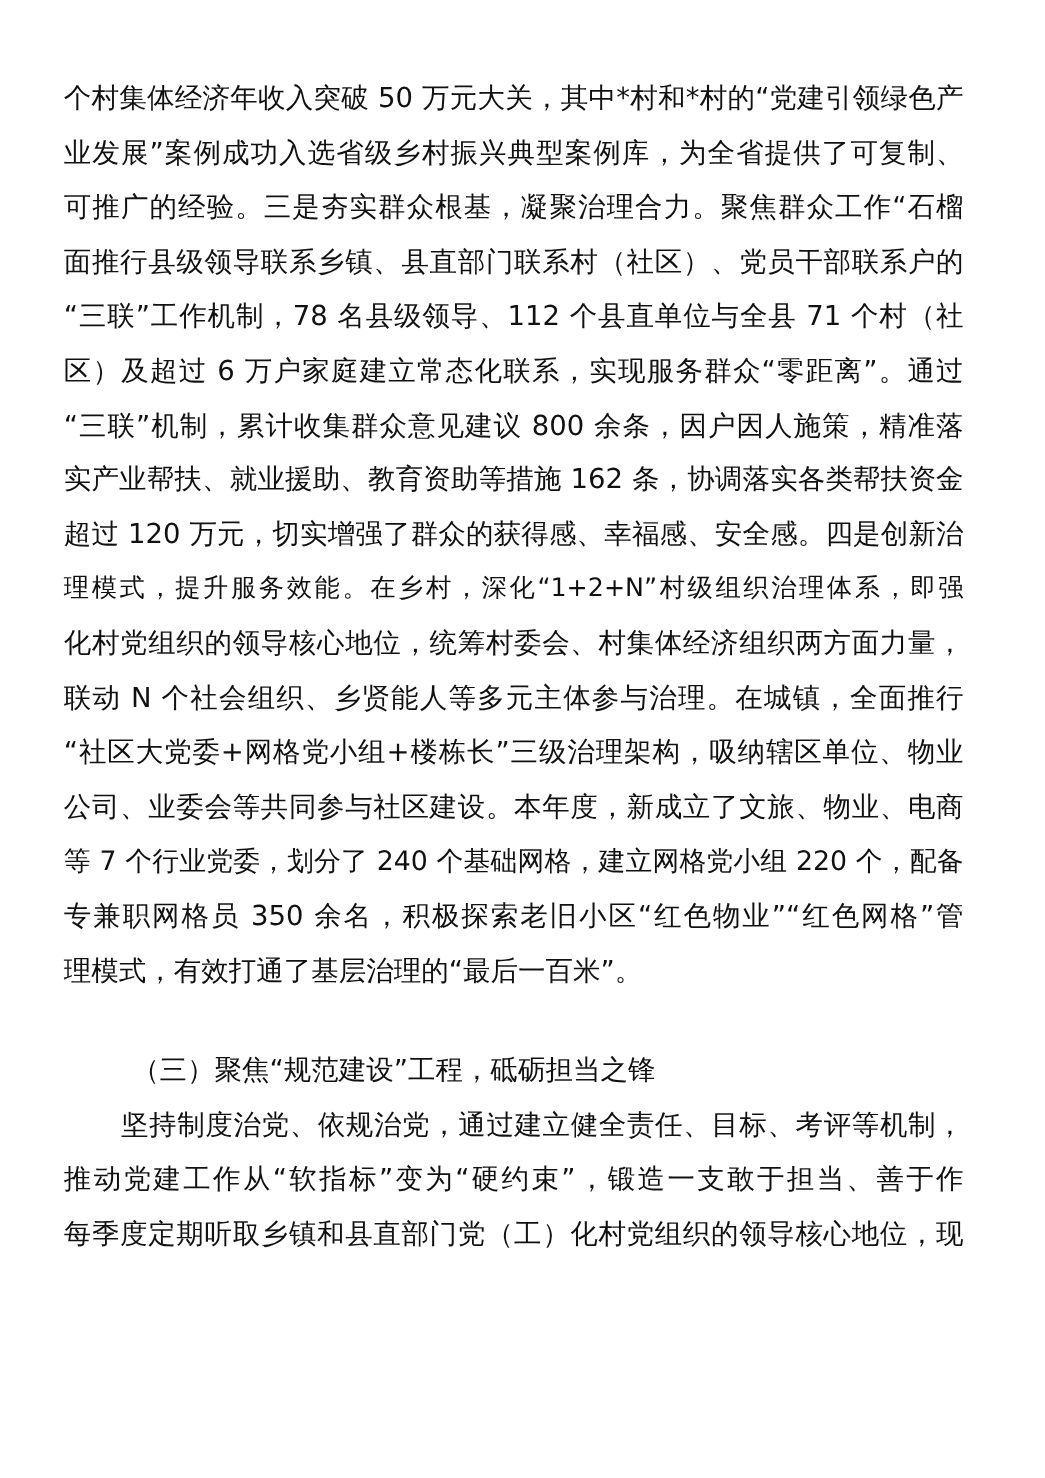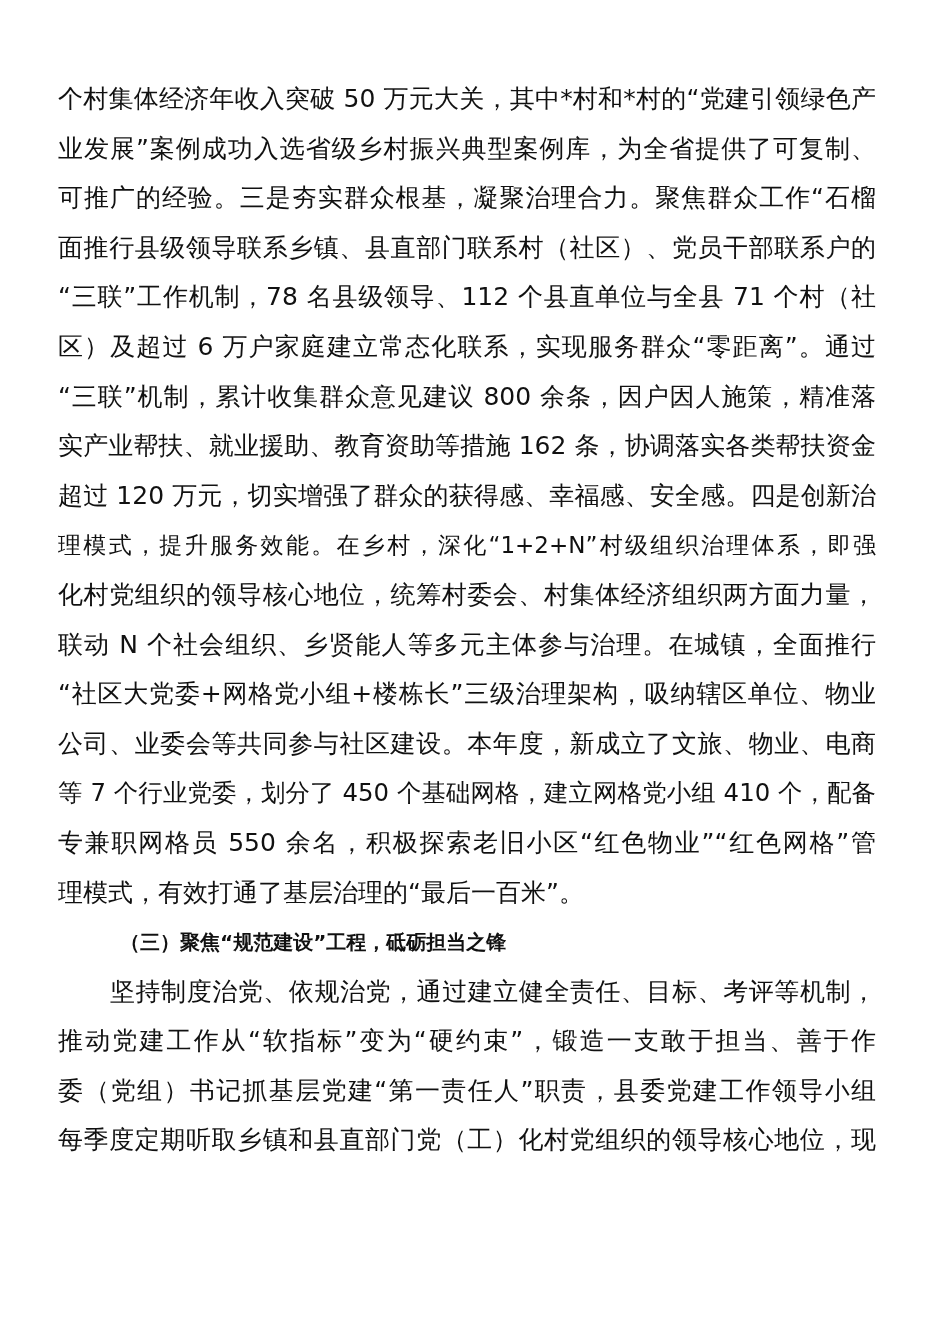--- a/index.html
+++ b/index.html
@@ -1,50 +1,49 @@
 <!DOCTYPE html>
 <html><head>
 <meta charset="utf-8">
 <style>
   html, body { margin: 0; padding: 0; background: #ffffff; }
   body { width: 950px; height: 1344px; position: relative; overflow: hidden;
          font-family: "DejaVu Sans", "Liberation Sans", sans-serif; color: #111111; }
-  .page { position: absolute; left: 58px; top: 79px; width: 818px; }
+  .page { position: absolute; left: 58px; top: 69px; width: 818px; }
   .line { height: 49.6px; line-height: 40px; font-size: 25px; white-space: nowrap;
           text-align: justify; text-align-last: justify; letter-spacing: 0; }
   .line.last { text-align-last: left; }
   .line.indent { padding-left: 52px; }
-  .heading { height: 49.6px; line-height: 40px; font-size: 20px; font-weight: bold;
-             padding-left: 62px; white-space: nowrap; }
+  .heading { height: 49.6px; line-height: 40px; font-size: 25px; font-weight: normal;
+             padding-left: 62px; white-space: nowrap; margin-top: 41px; }
 </style>
 </head>
 <body>
 
 <div class="page">
   <div>
     <div class="line">个村集体经济年收入突破 50 万元大关，其中*村和*村的“党建引领绿色产</div>
     <div class="line">业发展”案例成功入选省级乡村振兴典型案例库，为全省提供了可复制、</div>
     <div class="line">可推广的经验。三是夯实群众根基，凝聚治理合力。聚焦群众工作“石榴</div>
     <div class="line">面推行县级领导联系乡镇、县直部门联系村（社区）、党员干部联系户的</div>
     <div class="line">“三联”工作机制，78 名县级领导、112 个县直单位与全县 71 个村（社</div>
     <div class="line">区）及超过 6 万户家庭建立常态化联系，实现服务群众“零距离”。通过</div>
     <div class="line">“三联”机制，累计收集群众意见建议 800 余条，因户因人施策，精准落</div>
     <div class="line">实产业帮扶、就业援助、教育资助等措施 162 条，协调落实各类帮扶资金</div>
     <div class="line">超过 120 万元，切实增强了群众的获得感、幸福感、安全感。四是创新治</div>
     <div class="line" style="font-size: 23px;">理模式，提升服务效能。在乡村，深化“1+2+N”村级组织治理体系，即强</div>
     <div class="line">化村党组织的领导核心地位，统筹村委会、村集体经济组织两方面力量，</div>
     <div class="line">联动 N 个社会组织、乡贤能人等多元主体参与治理。在城镇，全面推行</div>
     <div class="line">“社区大党委+网格党小组+楼栋长”三级治理架构，吸纳辖区单位、物业</div>
     <div class="line">公司、业委会等共同参与社区建设。本年度，新成立了文旅、物业、电商</div>
-    <div class="line" style="font-size: 24.3969px;">等 7 个行业党委，划分了 450 个基础网格，建立网格党小组 410 个，配备</div>
-    <div class="line">专兼职网格员 550 余名，积极探索老旧小区“红色物业”“红色网格”管</div>
+    <div class="line" style="font-size: 24.3969px;">等 7 个行业党委，划分了 240 个基础网格，建立网格党小组 220 个，配备</div>
+    <div class="line">专兼职网格员 350 余名，积极探索老旧小区“红色物业”“红色网格”管</div>
     <div class="line last">理模式，有效打通了基层治理的“最后一百米”。</div>
   </div>
 
   <div class="heading">（三）聚焦“规范建设”工程，砥砺担当之锋</div>
 
   <div>
     <div class="line indent">坚持制度治党、依规治党，通过建立健全责任、目标、考评等机制，</div>
     <div class="line">推动党建工作从“软指标”变为“硬约束”，锻造一支敢于担当、善于作</div>
-    <div class="line">委（党组）书记抓基层党建“第一责任人”职责，县委党建工作领导小组</div>
     <div class="line">每季度定期听取乡镇和县直部门党（工）化村党组织的领导核心地位，现</div>
   </div>
 </div>
 
 </body></html>

